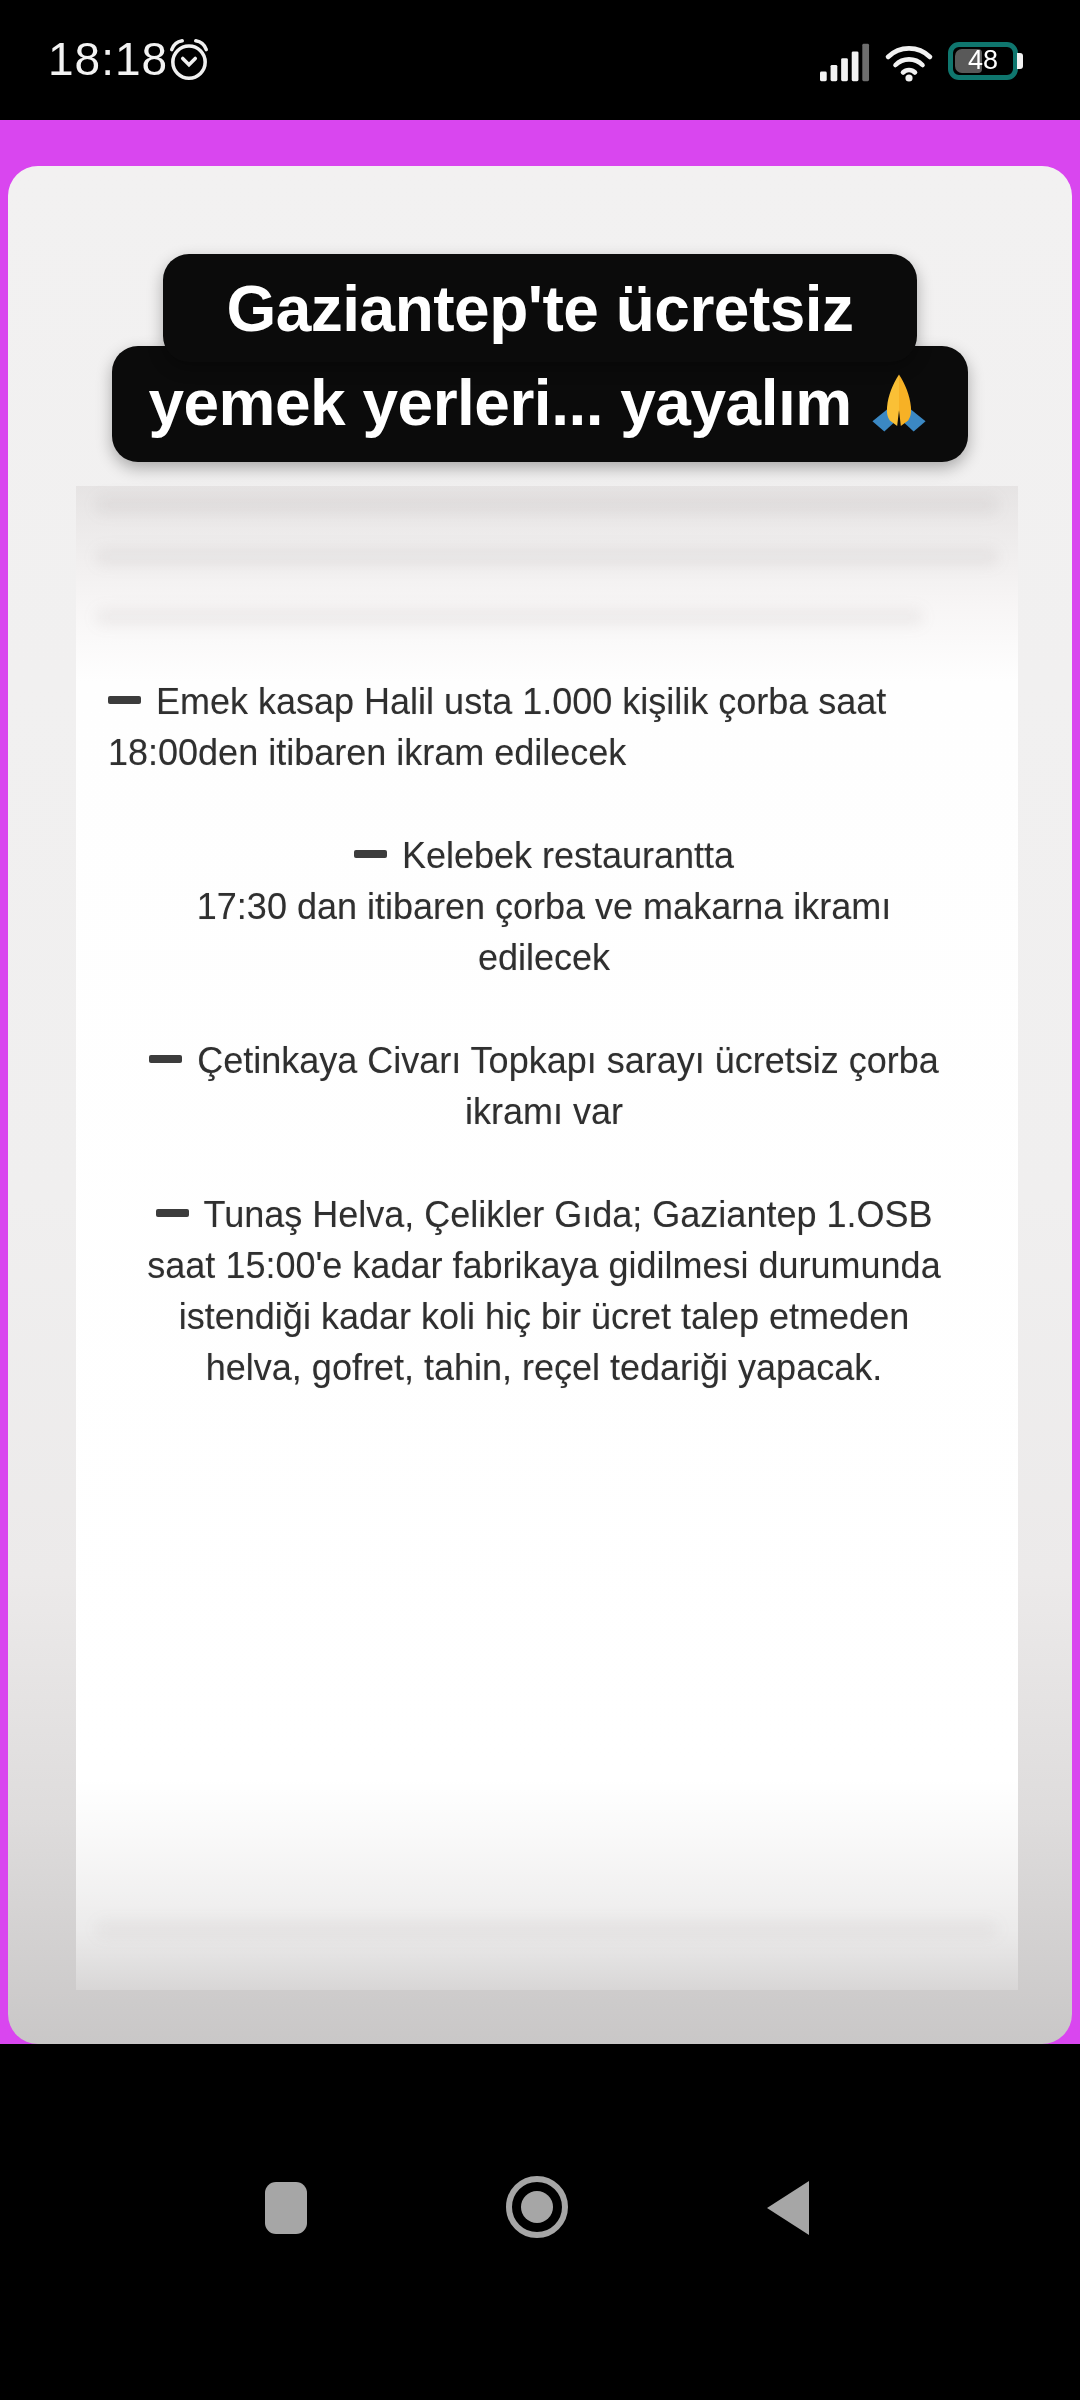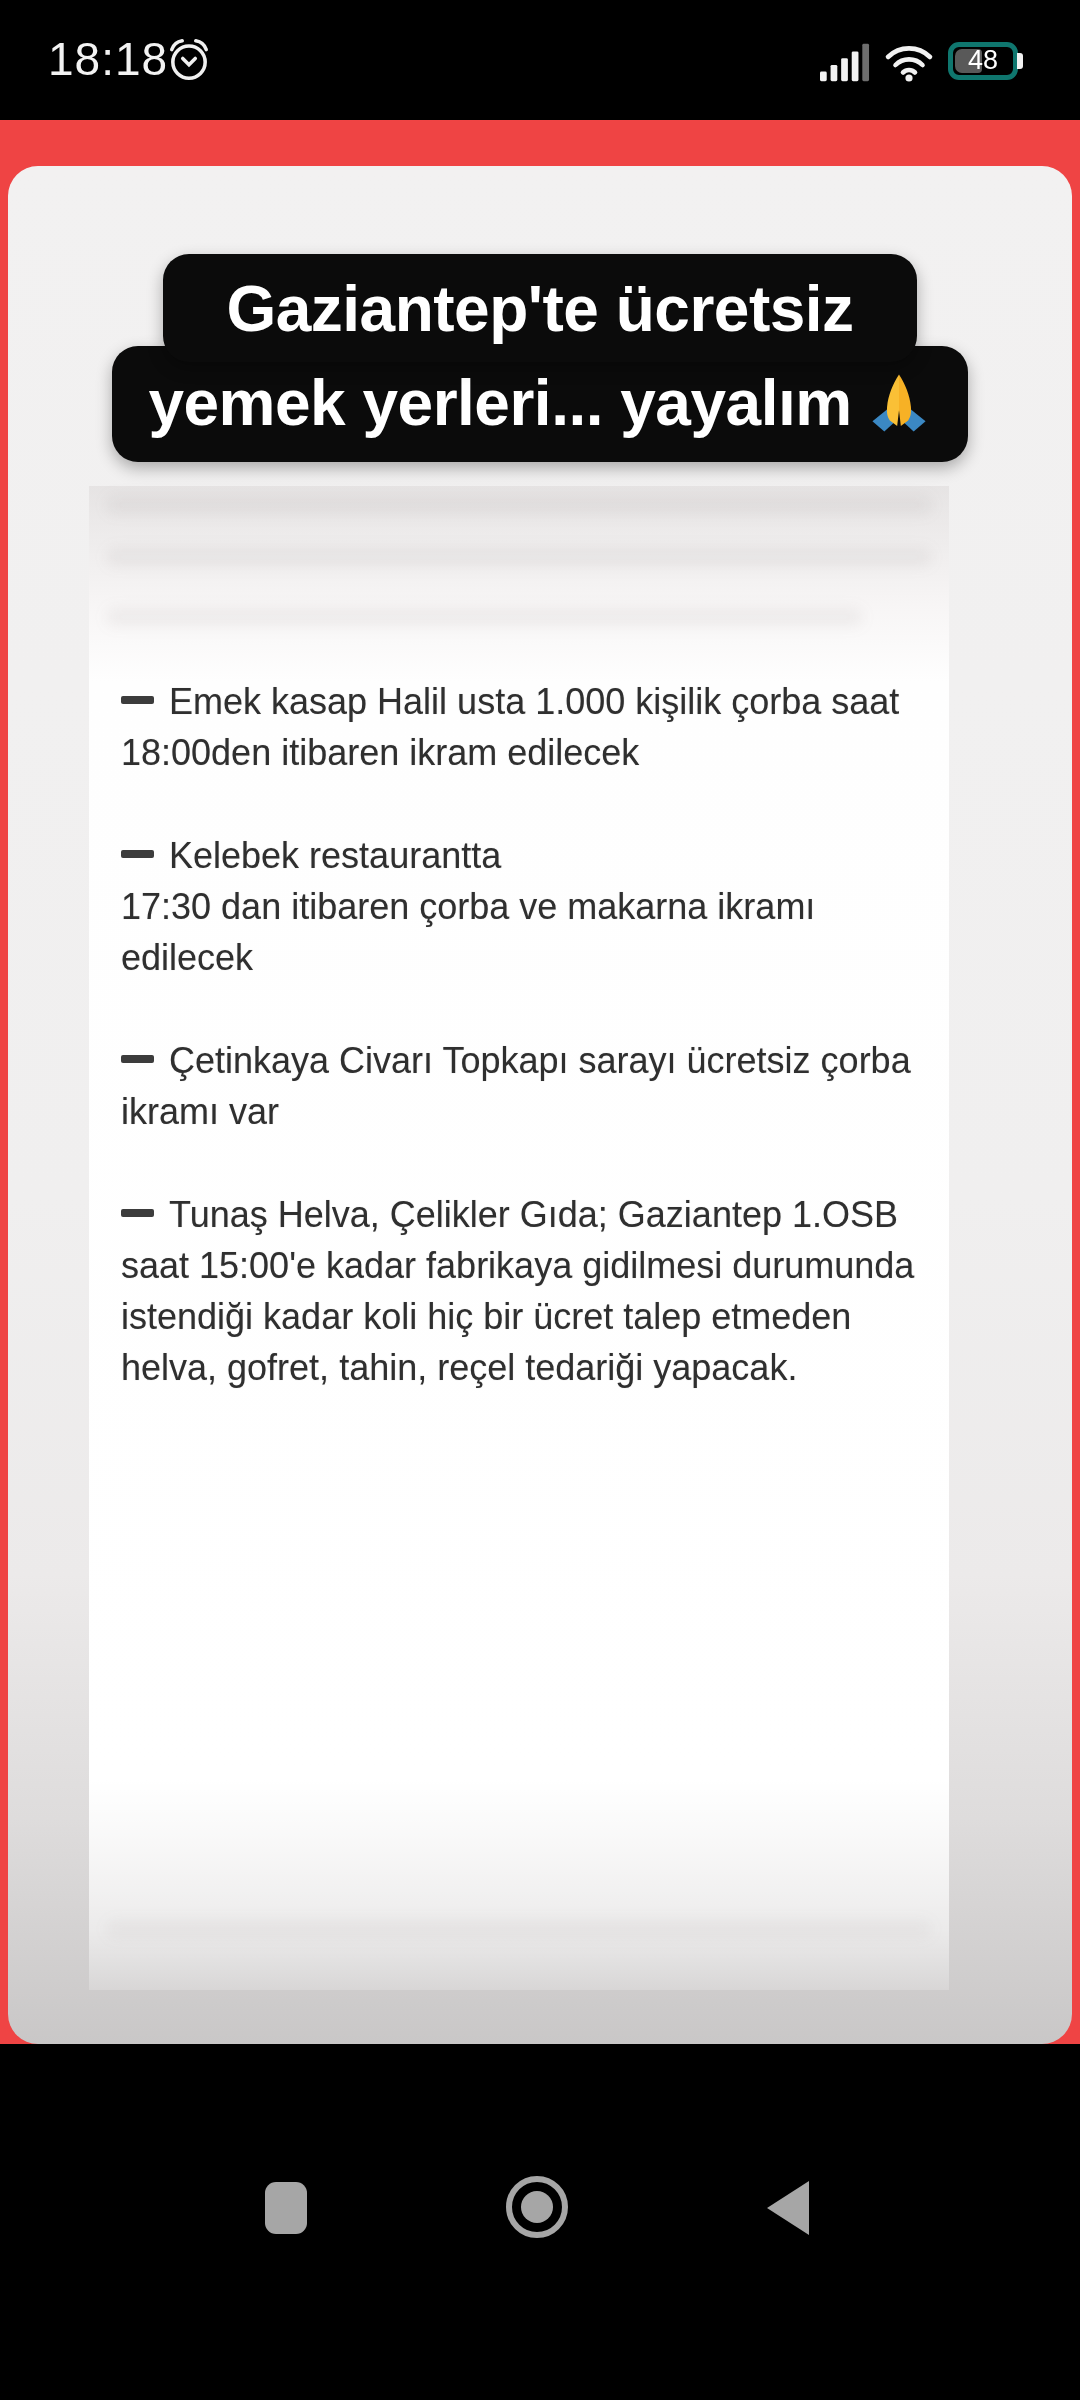--- a/index.html
+++ b/index.html
@@ -1,54 +1,54 @@
 <!DOCTYPE html>
 <html><head>
 <meta charset="utf-8">
 <style>
   html,body{margin:0;padding:0;background:#000;}
-  #phone{position:relative;width:1080px;height:2400px;background:#ef4444;overflow:hidden;
+  #phone{position:relative;width:1080px;height:2400px;background:#d946ef;overflow:hidden;
          font-family:"Liberation Sans",sans-serif;}
 
   
   .statusbar{position:absolute;left:0;top:0;width:1080px;height:120px;background:#000;}
   .time{position:absolute;left:48px;top:32px;font-size:46px;font-weight:500;color:#f3f3f3;letter-spacing:1px;}
   .alarm-ic{position:absolute;left:165px;top:36px;width:48px;height:48px;}
   .sb-right{position:absolute;right:62px;top:40px;display:flex;align-items:flex-end;gap:14px;height:42px;}
   .battery{position:relative;width:70px;height:38px;border:5px solid #0f766e;border-radius:11px;box-sizing:border-box;align-self:center;}
   .battery .fill{position:absolute;left:2px;top:2px;bottom:2px;width:27px;background:#595959;border-radius:7px 4px 4px 7px;}
   .battery .pct{position:absolute;left:0;right:0;top:50%;transform:translateY(-52%);text-align:center;
                 font-size:27px;font-weight:500;color:#fff;}
   .battery .nub{position:absolute;right:-10px;top:50%;transform:translateY(-50%);width:6px;height:16px;background:#f2f2f2;border-radius:0 3px 3px 0;}
 
   
   .card{position:absolute;left:8px;top:166px;width:1064px;height:1878px;border-radius:30px;
         background:linear-gradient(180deg,#f2f1f1 0%,#f0efef 55%,#eceaea 75%,#dedcdc 88%,#c9c7c7 100%);
         overflow:hidden;}
 
   
-  .inner{position:absolute;left:68px;top:320px;width:860px;height:1504px;
+  .inner{position:absolute;left:68px;top:320px;width:942px;height:1504px;
          background:linear-gradient(180deg,rgba(216,212,212,.45) 0%,rgba(233,230,230,.55) 3%,
-                    rgba(248,246,246,.9) 8%,#fefefe 13%,#ffffff 86%,rgba(255,255,255,.55) 96%,rgba(255,255,255,.2) 100%);margin-left:13px;}
+                    rgba(248,246,246,.9) 8%,#fefefe 13%,#ffffff 86%,rgba(255,255,255,.55) 96%,rgba(255,255,255,.2) 100%);}
   .streak{position:absolute;left:2%;width:96%;height:18px;background:rgba(110,105,105,.08);filter:blur(7px);border-radius:9px;}
   .s1{top:10px;} .s2{top:62px;} .s3{top:122px;width:88%;} .s4{top:1434px;background:rgba(110,105,105,.05);}
 
   
   .banner{position:absolute;left:32px;right:32px;top:88px;display:flex;flex-direction:column;align-items:center;}
   .banner-box{background:#0b0b0b;border-radius:26px;display:flex;align-items:center;gap:14px;
               box-shadow:0 6px 16px rgba(0,0,0,.30);}
   .banner-box.l1{padding:18px 63px 16px;z-index:1;}
   .banner-box.l2{padding:20px 36px 22px;margin-top:-16px;}
   .banner-text{color:#fff;font-weight:700;font-size:64px;letter-spacing:-.5px;white-space:nowrap;}
   .hands-ic{width:66px;height:66px;flex:0 0 auto;}
 
   
   .food-list{position:absolute;left:32px;top:190px;width:872px;}
   .item{font-size:36px;line-height:51px;color:#2f2f2f;text-shadow:0 0 1px rgba(70,70,70,.3);}
-  .item + .item{margin-top:52px;}
+  .item + .item{margin-top:52px;text-align:center;}
   .item-text{white-space:pre-wrap;}
   .dash{display:inline-block;width:33px;height:8px;background:#3c3c3c;border-radius:2px;
         margin-right:15px;vertical-align:middle;position:relative;top:-4px;}
 
   
   .navbar{position:absolute;left:0;bottom:0;width:1080px;height:356px;background:#000;}
   .nav-btn{position:absolute;top:0;width:200px;height:100%;background:transparent;border:0;cursor:pointer;}
   .recents-sq{position:absolute;left:50%;top:138px;transform:translateX(-50%);width:42px;height:52px;
               background:#a6a6a6;border-radius:11px;}
   .home-ring{position:absolute;left:50%;top:132px;transform:translateX(-50%);width:62px;height:62px;

